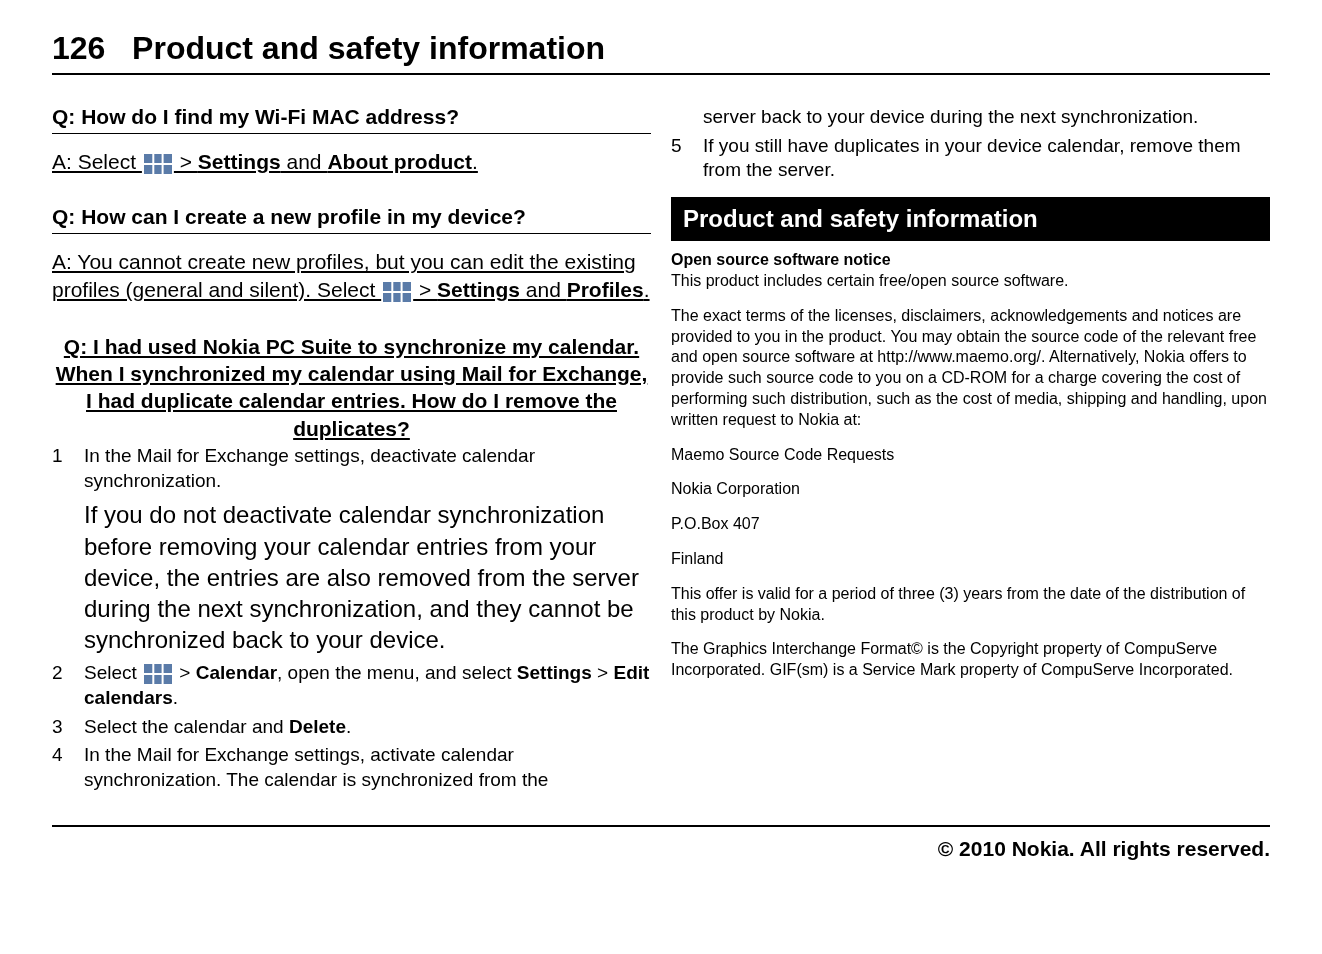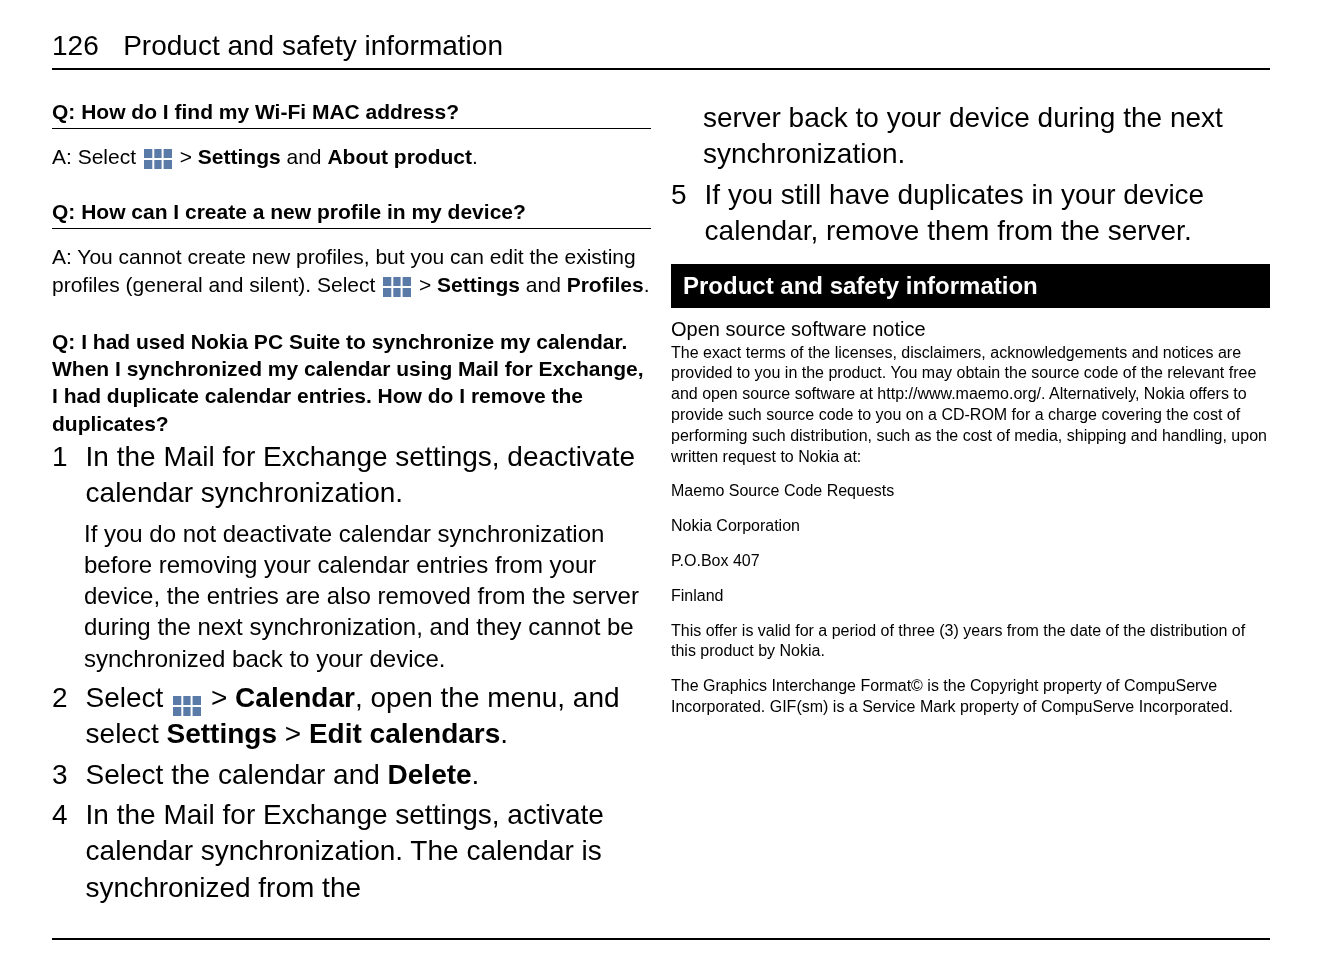--- a/index.html
+++ b/index.html
@@ -10,22 +10,22 @@
     background: #fff;
     width: 1322px;
     box-sizing: border-box;
   }
   .header {
     border-bottom: 2px solid #000;
     padding-bottom: 6px;
     margin-bottom: 30px;
   }
   .header-text {
-    font-size: 28px;
-    font-weight: normal;
+    font-size: 32px;
+    font-weight: bold;
   }
   .columns {
     display: flex;
     gap: 20px;
     align-items: flex-start;
   }
   .col {
     flex: 1;
     min-width: 0;
   }
@@ -35,40 +35,41 @@
   .q-heading {
     font-size: 21px;
     font-weight: bold;
     border-bottom: 1px solid #000;
     padding-bottom: 4px;
     margin-bottom: 14px;
   }
   .body-text {
     font-size: 21px;
     line-height: 1.3;
+    text-decoration: underline;
   }
   .bold {
     font-weight: bold;
   }
   .grid-icon {
     display: inline-block;
     width: 28px;
     height: 20px;
     vertical-align: middle;
     margin: 0 2px;
   }
   .ol {
     list-style: none;
     padding: 0;
     margin: 0;
   }
   .ol li {
     display: flex;
     gap: 18px;
-    font-size: 28px;
+    font-size: 19px;
     line-height: 1.3;
     margin-bottom: 4px;
   }
   .ol li .num {
     min-width: 14px;
   }
   .ol li .content {
     flex: 1;
   }
   .note {
@@ -78,22 +79,22 @@
   }
   .section-bar {
     background: #000;
     color: #fff;
     font-size: 24px;
     font-weight: bold;
     padding: 8px 12px;
     margin: 14px 0 10px 0;
   }
   .small-heading {
-    font-size: 20px;
-    font-weight: normal;
+    font-size: 16px;
+    font-weight: bold;
     margin: 6px 0 2px 0;
   }
   .small-text {
     font-size: 16px;
     line-height: 1.3;
     margin: 0 0 14px 0;
   }
   .footer {
     border-top: 2px solid #000;
     margin-top: 28px;
@@ -134,21 +135,21 @@
         <span>A: You cannot create new profiles, but you can edit the existing profiles (general and silent). Select </span><span class="grid-icon"><svg viewBox="0 0 28 20">
               <rect x="0" y="0" width="28" height="20" fill="#5a7ba8"></rect>
               <line x1="9.3" y1="0" x2="9.3" y2="20" stroke="#fff" stroke-width="2"></line>
               <line x1="18.6" y1="0" x2="18.6" y2="20" stroke="#fff" stroke-width="2"></line>
               <line x1="0" y1="10" x2="28" y2="10" stroke="#fff" stroke-width="2"></line>
             </svg></span><span> &gt; </span><span class="bold">Settings</span><span> and </span><span class="bold">Profiles</span><span>.</span>
       </div>
     </div>
 
     <div class="q-block" style="margin-bottom:0;">
-      <div class="body-text bold" style="margin-bottom:2px;">Q: I had used Nokia PC Suite to synchronize my calendar. When I synchronized my calendar using Mail for Exchange, I had duplicate calendar entries. How do I remove the duplicates?</div>
+      <div class="body-text bold" style="margin-bottom:2px;text-align:center;">Q: I had used Nokia PC Suite to synchronize my calendar. When I synchronized my calendar using Mail for Exchange, I had duplicate calendar entries. How do I remove the duplicates?</div>
       <ol class="ol">
         <li>
           <span class="num">1</span>
           <span class="content">In the Mail for Exchange settings, deactivate calendar synchronization.</span>
         </li>
       </ol>
       <div class="note">If you do not deactivate calendar synchronization before removing your calendar entries from your device, the entries are also removed from the server during the next synchronization, and they cannot be synchronized back to your device.</div>
       <ol class="ol">
         <li>
           <span class="num">2</span>
@@ -185,20 +186,21 @@
       </li>
       <li>
         <span class="num">5</span>
         <span class="content">If you still have duplicates in your device calendar, remove them from the server.</span>
       </li>
     </ol>
 
     <div class="section-bar">Product and safety information</div>
 
     <div class="small-heading">Open source software notice</div>
+    <p class="small-text">This product includes certain free/open source software.</p>
     <p class="small-text">The exact terms of the licenses, disclaimers, acknowledgements and notices are provided to you in the product. You may obtain the source code of the relevant free and open source software at http://www.maemo.org/. Alternatively, Nokia offers to provide such source code to you on a CD-ROM for a charge covering the cost of performing such distribution, such as the cost of media, shipping and handling, upon written request to Nokia at:</p>
     <p class="small-text">Maemo Source Code Requests</p>
     <p class="small-text">Nokia Corporation</p>
     <p class="small-text">P.O.Box 407</p>
     <p class="small-text">Finland</p>
     <p class="small-text">This offer is valid for a period of three (3) years from the date of the distribution of this product by Nokia.</p>
     <p class="small-text" style="margin-bottom:0;">The Graphics Interchange Format© is the Copyright property of CompuServe Incorporated. GIF(sm) is a Service Mark property of CompuServe Incorporated.</p>
 
   </div>
 

